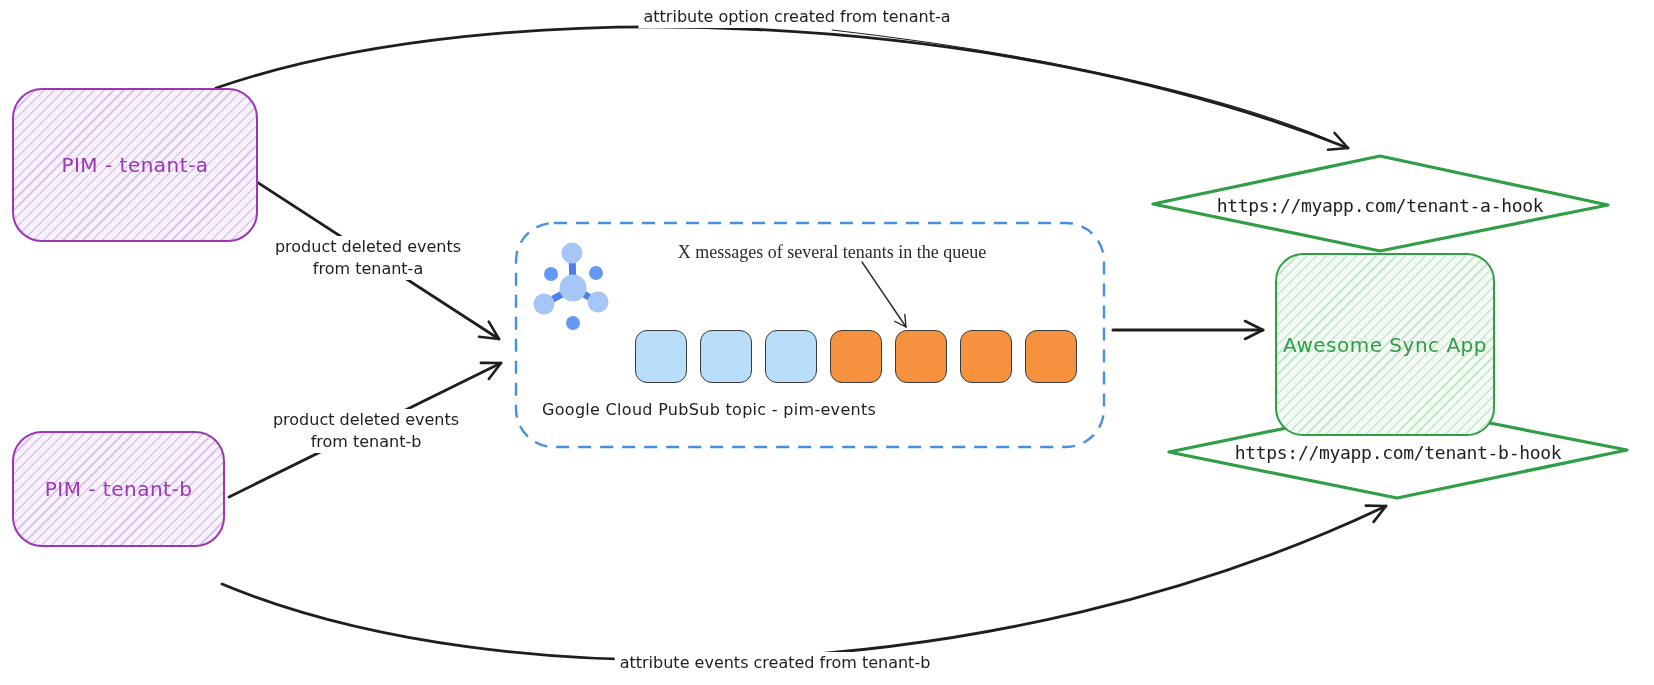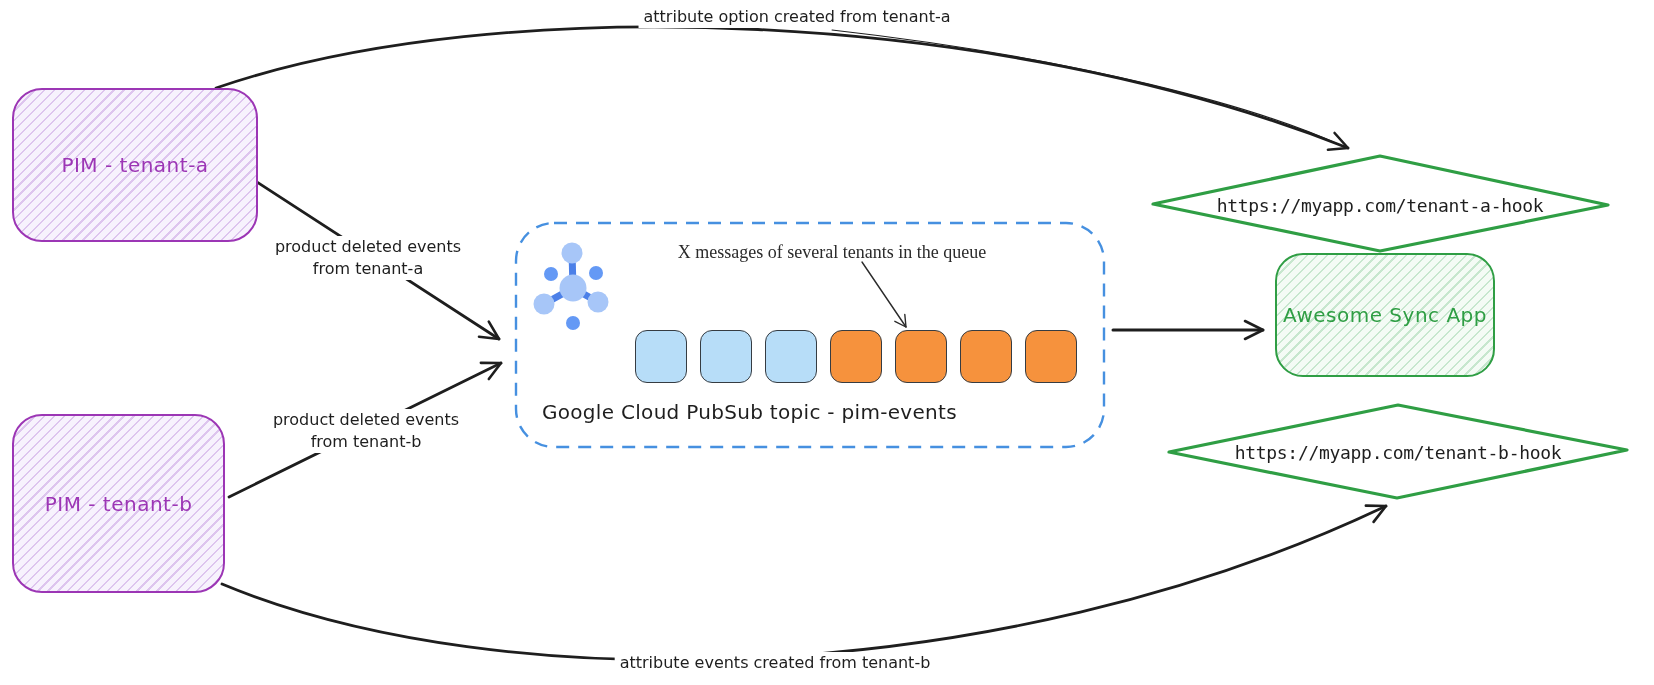--- a/index.html
+++ b/index.html
@@ -13,43 +13,43 @@
   .node{position:absolute;display:flex;align-items:center;justify-content:center;
         box-sizing:border-box;z-index:2;}
   .pim{
     border:2.25px solid #9c36b5;border-radius:30px;
     background:
       repeating-linear-gradient(135deg, rgba(155,80,200,.28) 0 1.6px, transparent 1.6px 7px),
       #f7f2fd;
     color:#9c36b5;font-size:20px;letter-spacing:.5px;
   }
   .pim-a{left:12px;top:88px;width:246px;height:154px;}
-  .pim-b{left:12px;top:414px;width:213px;height:179px;justify-content:center;}
+  .pim-b{left:12px;top:431px;width:213px;height:116px;justify-content:center;}
 
   .app{
-    left:1275px;top:253px;width:220px;height:124px;
+    left:1275px;top:253px;width:220px;height:183px;
     border:2.25px solid #2f9e44;border-radius:28px;
     background:
       repeating-linear-gradient(135deg, rgba(64,170,90,.25) 0 1.6px, transparent 1.6px 7px),
       #f4fbf5;
     color:#2f9e44;font-size:20px;letter-spacing:.5px;
   }
 
   .pubsub-box{position:absolute;left:515px;top:222px;width:590px;height:226px;z-index:2;}
 
   
   .queue-row{position:absolute;left:635px;top:330px;display:flex;gap:13px;z-index:3;}
   .msg{width:52px;height:53px;border:1.8px solid #363c42;border-radius:12px;box-sizing:border-box;}
 
   
   .lbl{position:absolute;z-index:4;white-space:nowrap;}
   .ctr{transform:translate(-50%,-50%);text-align:center;}
   .edge-lbl{font-size:16px;background:#ffffff;padding:0 5px;line-height:22px;}
   .note{font-size:18px;color:#2b2b2b;}
-  .topic-lbl{font-size:20px;letter-spacing:.3px;}
+  .topic-lbl{font-size:16px;letter-spacing:.3px;}
   .url{font-family:"DejaVu Sans Mono",monospace;font-size:18px;letter-spacing:-0.3px;}
 </style>
 </head>
 <body>
 
 <div class="canvas">
 
   <svg class="overlay" viewBox="0 0 1654 685" xmlns="http://www.w3.org/2000/svg">
     <defs>
       <marker id="ah" markerUnits="userSpaceOnUse" markerWidth="26" markerHeight="26" viewBox="0 0 26 26" refX="22" refY="13" orient="auto-start-reverse">

